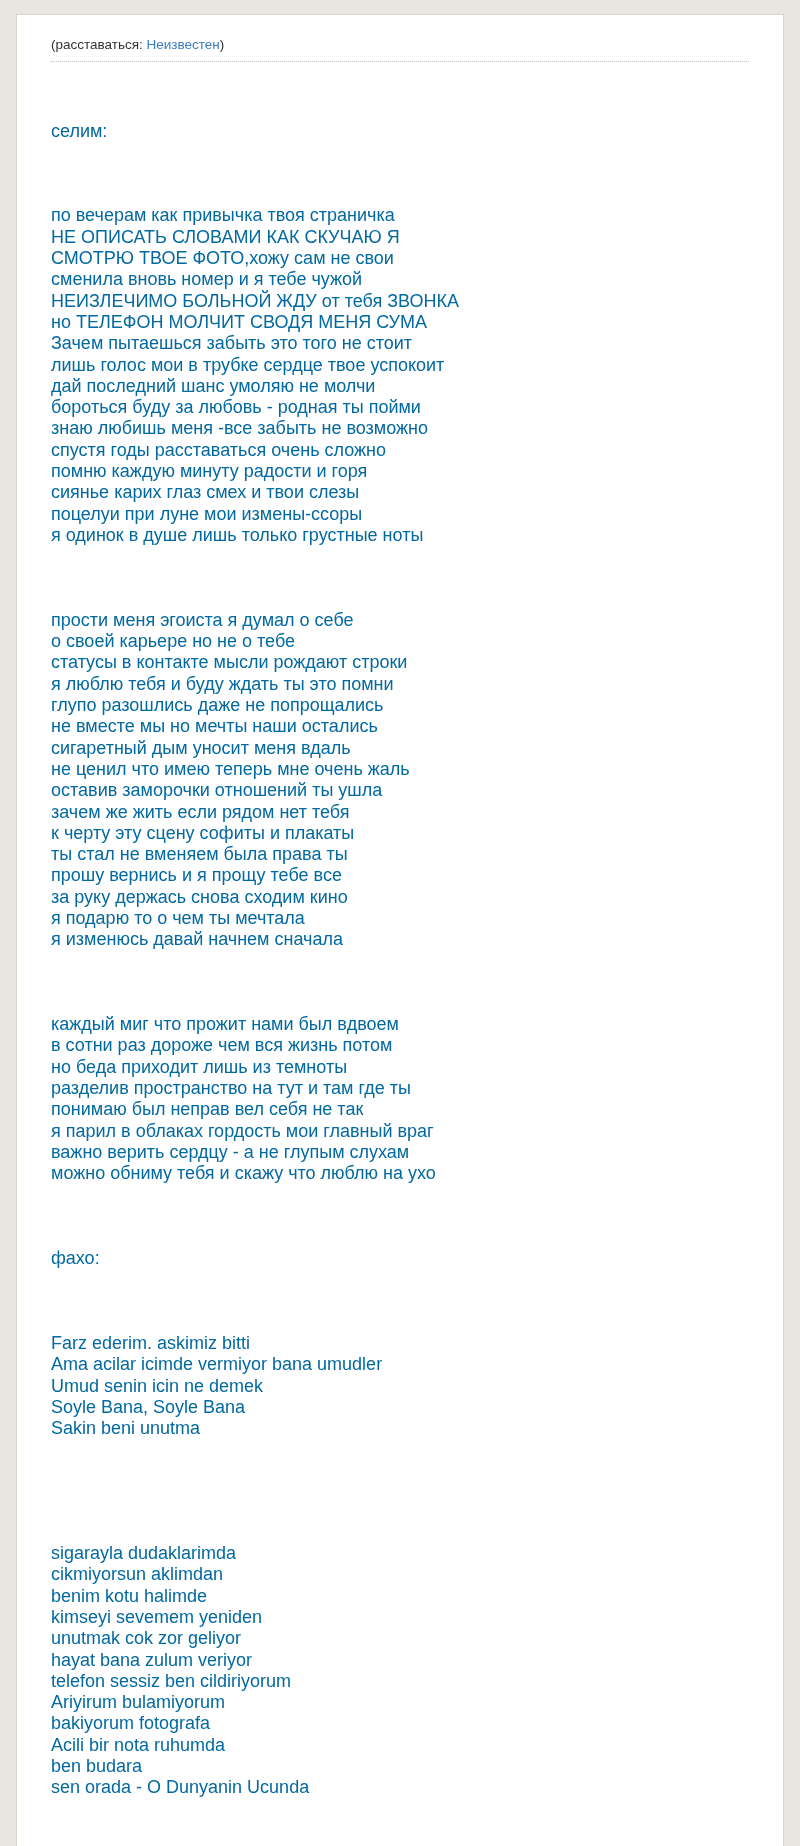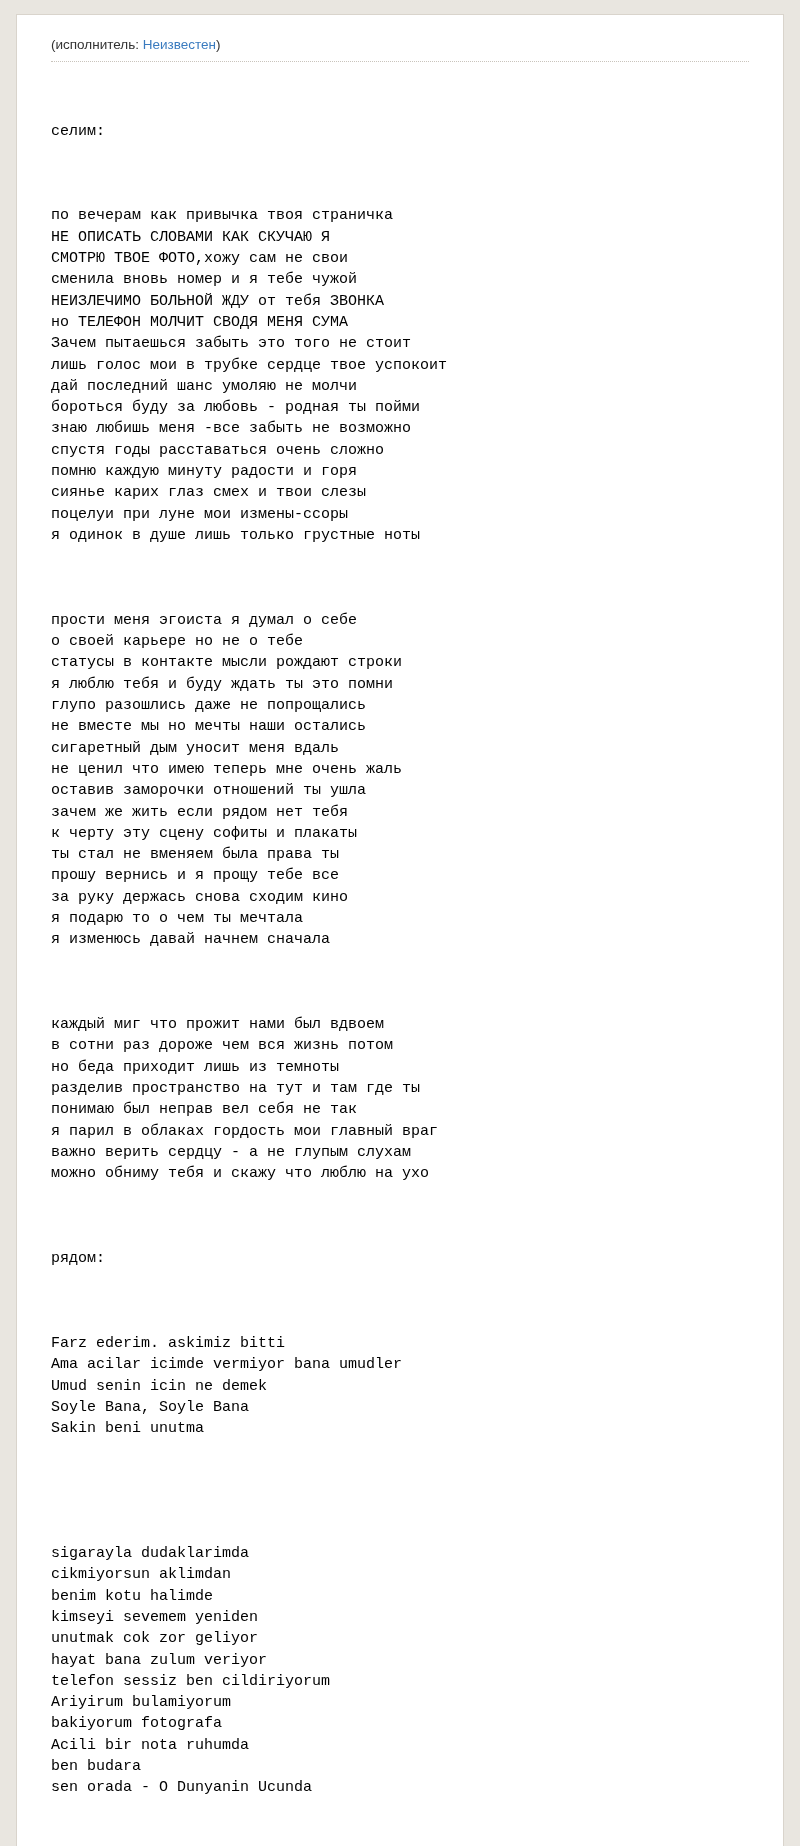--- a/index.html
+++ b/index.html
@@ -41,46 +41,46 @@
     padding-bottom: 9px;
     border-bottom: 1px dotted #c9c4bc;
     margin-bottom: 16px;
   }
   .artist-link {
     color: #3a7bbf;
     text-decoration: none;
     cursor: pointer;
   }
   .lyrics {
-    font-size: 15px;
+    font-size: 18px;
     line-height: 21.3px;
-    color: #000000;
+    color: #0369a1;
     white-space: pre-wrap;
     word-wrap: break-word;
-    font-family: Liberation Mono, monospace;
+    font-family: Liberation Sans, sans-serif;
   }
   .block {
     margin: 0 0 21px 0;
   }
   .block:last-child {
     margin-bottom: 0;
     margin-top: 40px;
   }
   .speaker {
     margin-bottom: 21px;
   }
 </style>
 </head>
 <body>
 
 <div class="page">
   <div class="sheet">
 
 
-    <div class="artist-line"><span>(исполнитель: </span><a class="artist-link">Неизвестен</a><span>)</span></div>
+    <div class="artist-line"><span>(расставаться: </span><a class="artist-link">Неизвестен</a><span>)</span></div>
 
     <div class="lyrics">
       <div class="block speaker">селим:</div>
       <div class="block">по вечерам как привычка твоя страничка
 НЕ ОПИСАТЬ СЛОВАМИ КАК СКУЧАЮ Я
 СМОТРЮ ТВОЕ ФОТО,хожу сам не свои
 сменила вновь номер и я тебе чужой
 НЕИЗЛЕЧИМО БОЛЬНОЙ ЖДУ от тебя ЗВОНКА
 но ТЕЛЕФОН МОЛЧИТ СВОДЯ МЕНЯ СУМА
 Зачем пытаешься забыть это того не стоит
@@ -110,21 +110,21 @@
 я подарю то о чем ты мечтала
 я изменюсь давай начнем сначала</div>
       <div class="block">каждый миг что прожит нами был вдвоем
 в сотни раз дороже чем вся жизнь потом
 но беда приходит лишь из темноты
 разделив пространство на тут и там где ты
 понимаю был неправ вел себя не так
 я парил в облаках гордость мои главный враг
 важно верить сердцу - а не глупым слухам
 можно обниму тебя и скажу что люблю на ухо</div>
-      <div class="block speaker">рядом:</div>
+      <div class="block speaker">фахо:</div>
       <div class="block">Farz ederim. askimiz bitti
 Ama acilar icimde vermiyor bana umudler
 Umud senin icin ne demek
 Soyle Bana, Soyle Bana
 Sakin beni unutma</div>
       <div class="block">sigarayla dudaklarimda
 cikmiyorsun aklimdan
 benim kotu halimde
 kimseyi sevemem yeniden
 unutmak cok zor geliyor

